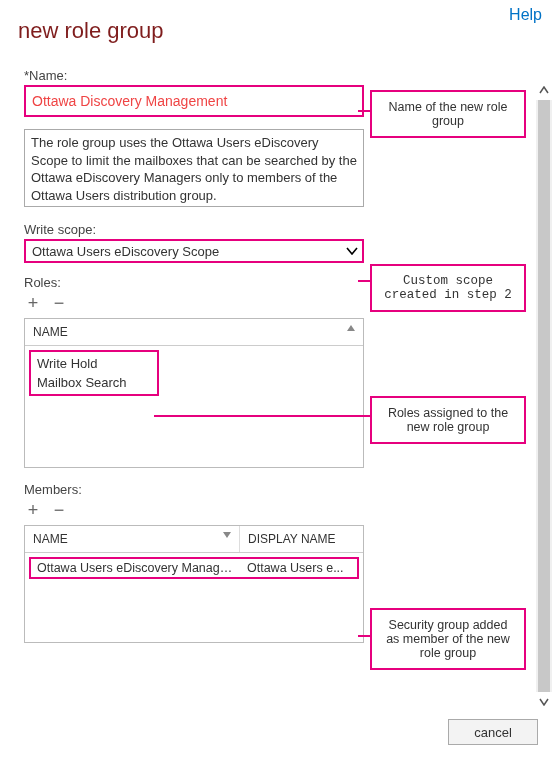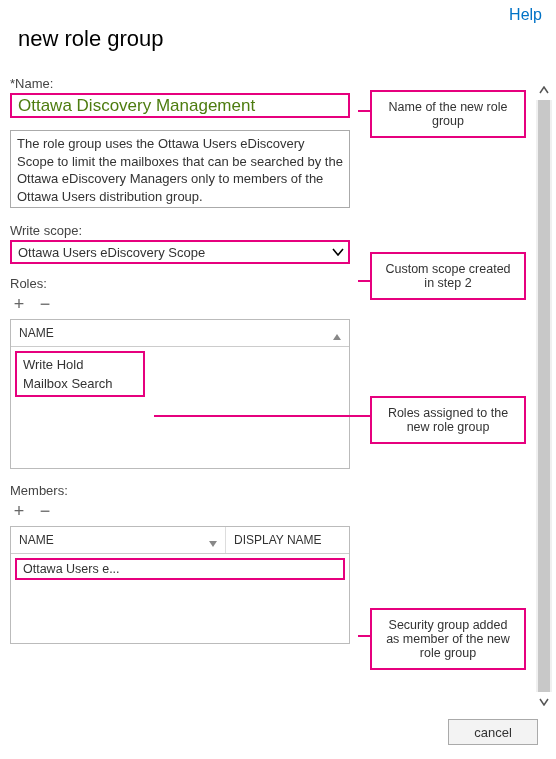--- a/index.html
+++ b/index.html
@@ -18,34 +18,34 @@
     position: absolute;
     top: 6px;
     right: 14px;
     color: #0072c6;
     font-size: 16px;
     cursor: pointer;
   }
   .page-title {
     font-size: 22px;
     font-weight: 300;
-    color: #000000;
-    margin: 26px 0 24px 18px;
+    color: #7f1d1d;
+    margin: 18px 0 24px 18px;
   }
   .content {
-    padding: 0 34px 0 10px;
+    padding: 0 34px 0 24px;
     width: 524px;
   }
   .field-row { margin-bottom: 12px; position: relative; }
   .field-label { color: #444; font-size: 13px; margin-bottom: 2px; }
   .text-input {
-    width: 340px; height: 25px;
-    font-family: inherit; font-size: 17px;
+    width: 340px; height: 32px;
+    font-family: inherit; font-size: 14px;
     border: 1px solid #999; padding: 2px 6px;
-    color: #4d7c0f;
+    color: #ef4444;
   }
   .name-input { border: 2px solid #e6007e; }
   .textarea {
     width: 340px; height: 78px;
     font-family: inherit; font-size: 13px;
     border: 1px solid #aaa; padding: 4px 6px;
     color: #333; resize: none; line-height: 1.35;
   }
   .select-wrap {
     position: relative; width: 340px; height: 24px;
@@ -65,21 +65,21 @@
     color: #666; cursor: pointer; font-size: 18px; line-height: 1;
   }
   .grid {
     width: 340px; border: 1px solid #bbb; background: #fff;
   }
   .grid-header {
     display: flex; border-bottom: 1px solid #ccc;
   }
   .grid-header-cell {
     padding: 6px 8px; font-size: 12px; color: #333;
-    border-right: 1px solid #ddd; display: flex; align-items: flex-end;
+    border-right: 1px solid #ddd; display: flex; align-items: flex-start;
     justify-content: space-between;
   }
   .grid-header-cell:last-child { border-right: none; }
   .sort-icon { width:0;height:0;border-left:4px solid transparent;border-right:4px solid transparent;border-bottom:6px solid #888; }
   .dropdown-icon { width:0;height:0;border-left:4px solid transparent;border-right:4px solid transparent;border-top:6px solid #888; }
   .grid-body { min-height: 92px; padding: 2px 0; }
   .grid-row { display:flex; padding: 3px 8px; font-size: 13px; color:#333; }
   .roles-body-box {
     border: 2px solid #e6007e; margin: 2px 4px; padding: 2px 4px;
     width: 130px;
@@ -197,33 +197,34 @@
         <div class="grid-header-cell" style="width:215px;">
           <span>NAME</span>
           <span class="dropdown-icon"></span>
         </div>
         <div class="grid-header-cell" style="flex:1;">
           <span>DISPLAY NAME</span>
         </div>
       </div>
       <div class="grid-body">
         <div class="members-hl-row">
+          <div class="cell" style="width:210px;">Ottawa Users eDiscovery Managers</div>
           <div class="cell" style="flex:1;">Ottawa Users e...</div>
         </div>
       </div>
     </div>
   </div>
 
 </div>
 
 <div class="connector" style="left:358px; top:110px; width:12px;"></div>
 <div class="callout" style="left:370px; top:90px;">Name of the new role group</div>
 
 <div class="connector" style="left:358px; top:280px; width:12px;"></div>
-<div class="callout" style="left:370px; top:252px;">Custom scope created in step 2</div>
+<div class="callout" style="left:370px; top:264px;font-family:Liberation Mono, monospace;">Custom scope created in step 2</div>
 
 <div class="connector" style="left:154px; top:415px; width:216px;"></div>
 <div class="callout" style="left:370px; top:396px;">Roles assigned to the new role group</div>
 
 <div class="connector" style="left:358px; top:635px; width:12px;"></div>
 <div class="callout" style="left:370px; top:608px;">Security group added as member of the new role group</div>
 
 <div class="scroll-arrow" style="top:82px;">
   <svg viewBox="0 0 10 8">
       <path d="M1 7 L5 1 L9 7" fill="none" stroke="#555" stroke-width="1.5"></path>

